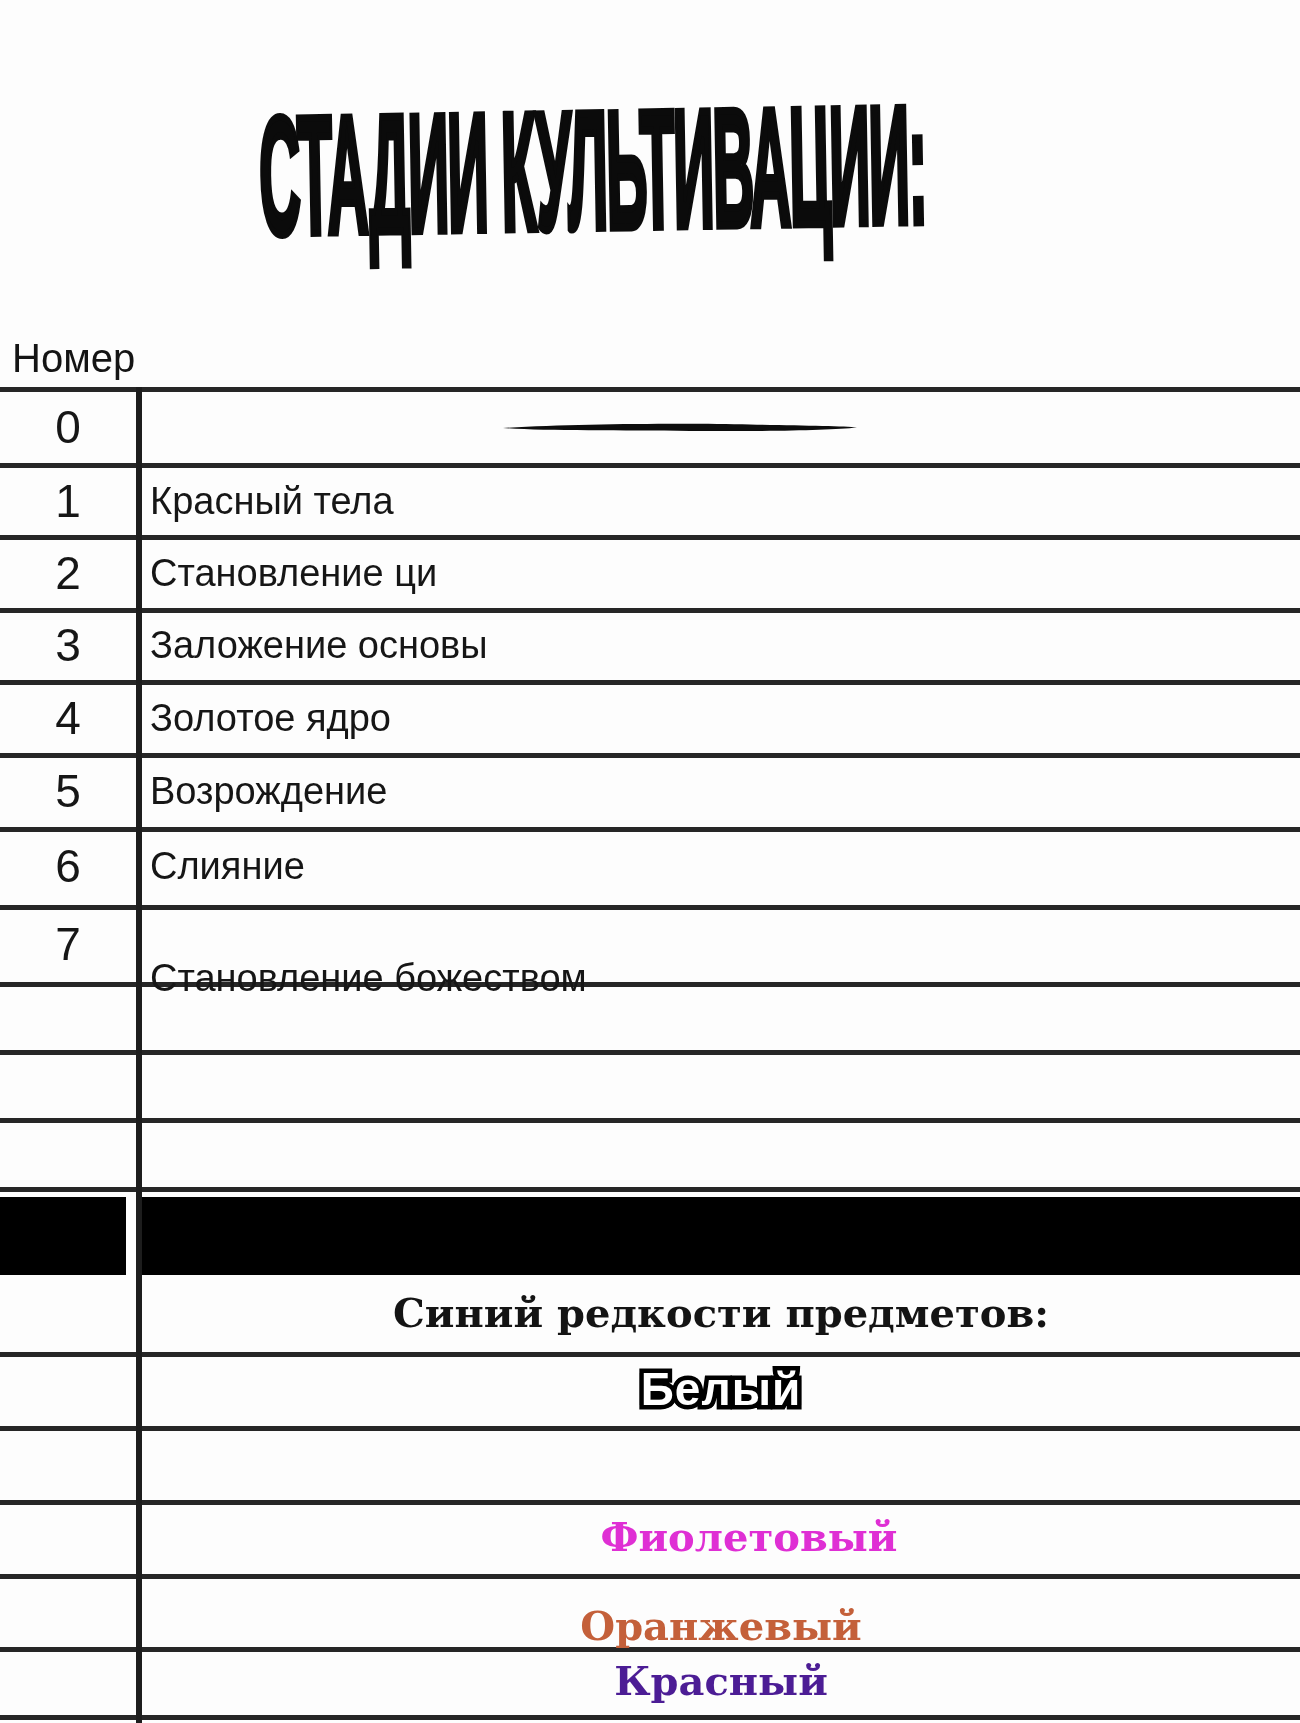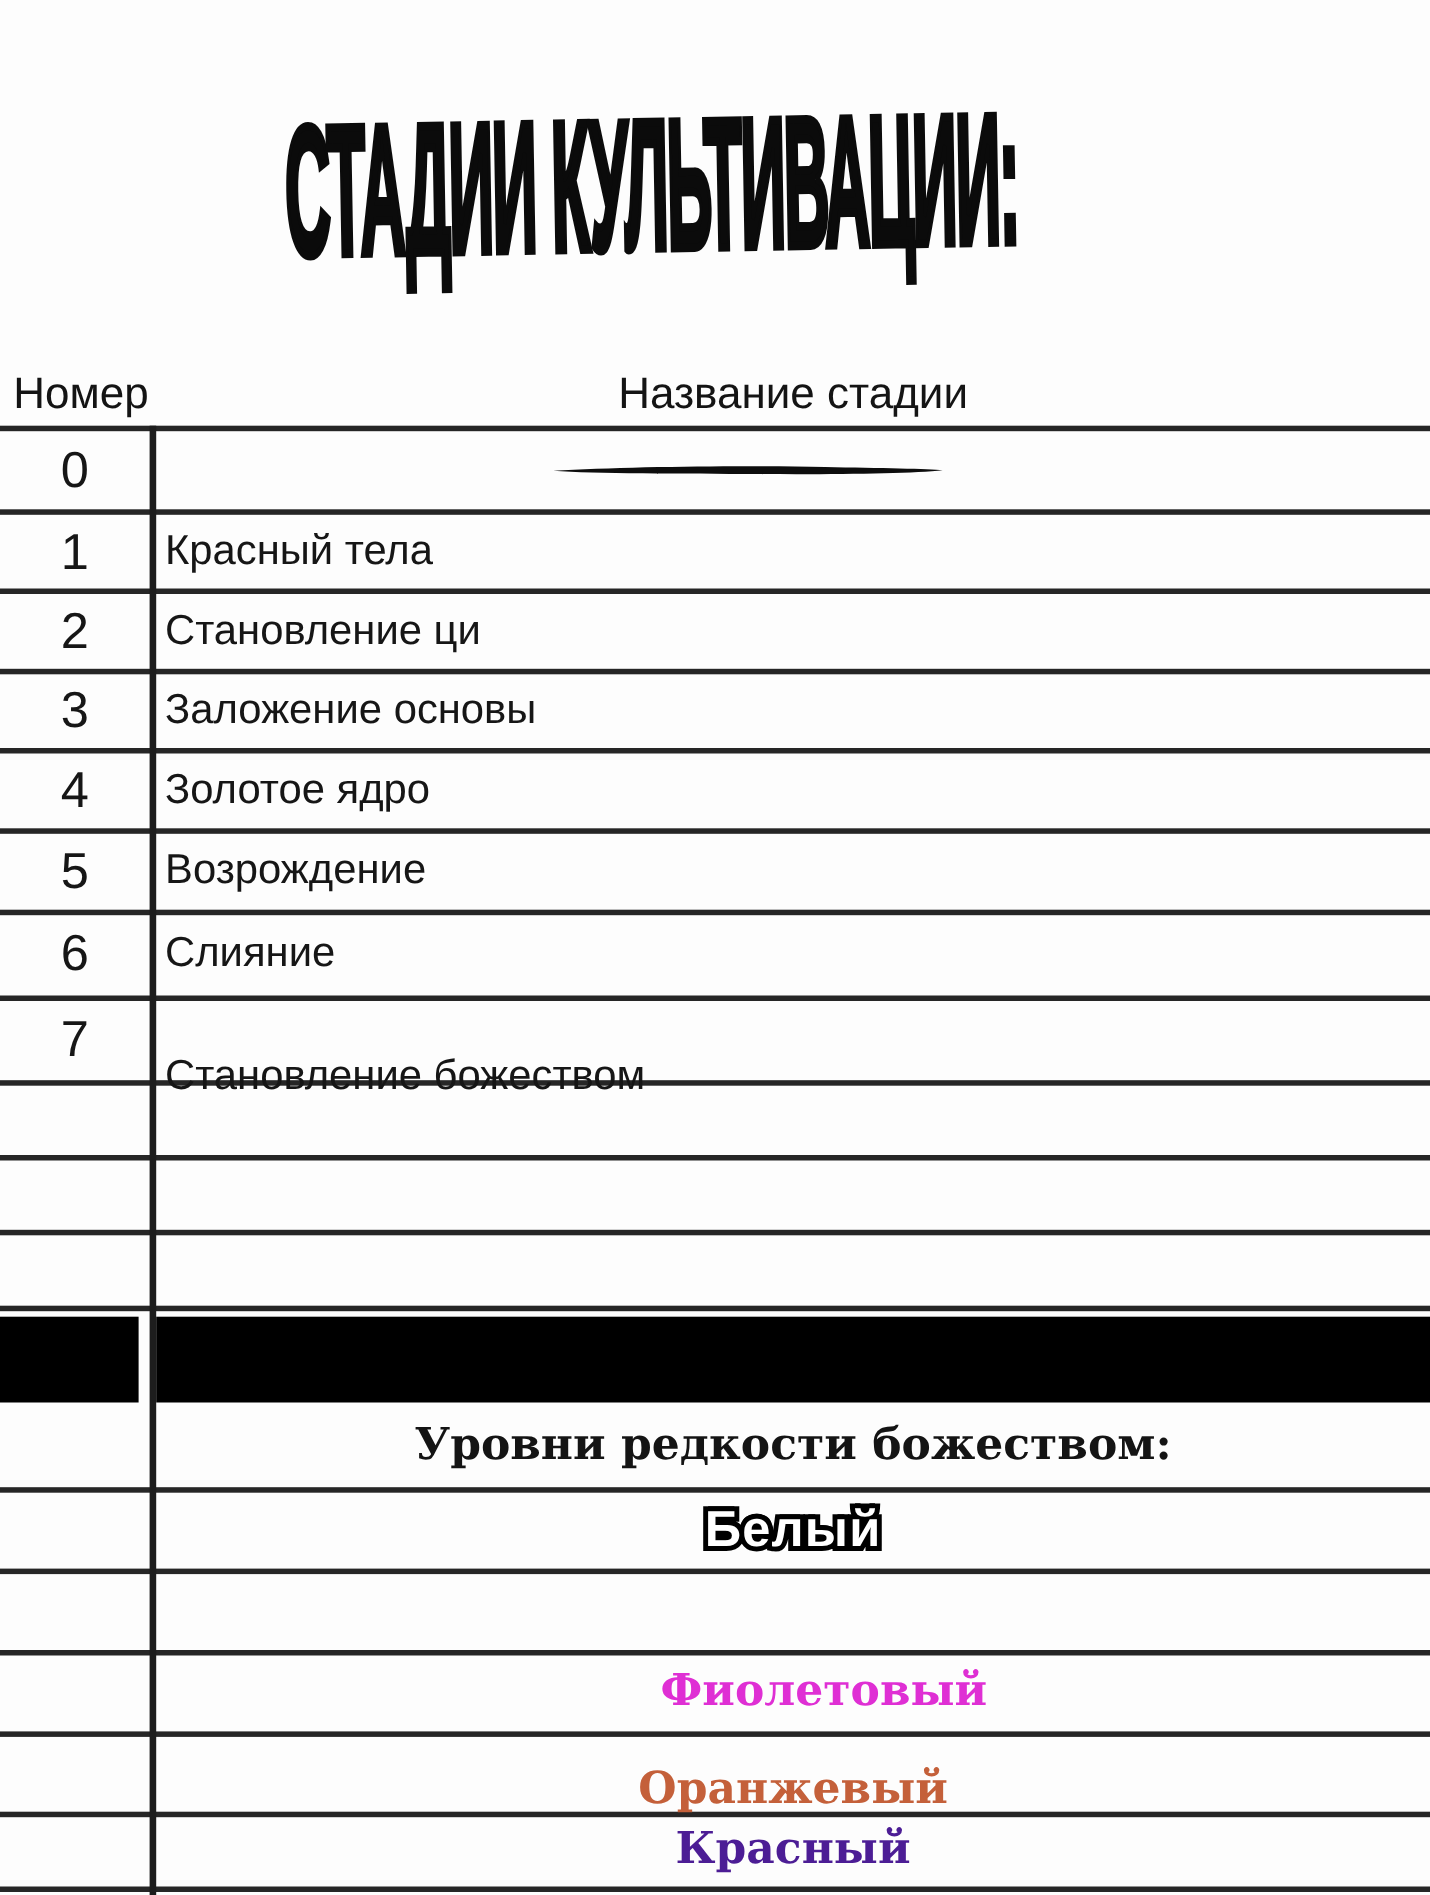--- a/index.html
+++ b/index.html
@@ -136,21 +136,20 @@
 </head>
 <body>
 
 <div class="page">
 
   <div class="title-wrap">
     <span class="big-title">СТАДИИ КУЛЬТИВАЦИИ:</span>
   </div>
 
   <div class="col-header num">Номер</div>
-  <div class="col-header name">Название стадии</div>
 
   <div class="hline" style="top:387px"></div>
   <div class="hline" style="top:463px"></div>
   <div class="hline" style="top:535px"></div>
   <div class="hline" style="top:608px"></div>
   <div class="hline" style="top:680px"></div>
   <div class="hline" style="top:753px"></div>
   <div class="hline" style="top:827px"></div>
   <div class="hline" style="top:905px"></div>
   <div class="hline" style="top:982px"></div>
@@ -188,21 +187,21 @@
 
   <div class="num-cell" style="top:791px">5</div>
   <div class="name-cell" style="top:791px">Возрождение</div>
 
   <div class="num-cell" style="top:866px">6</div>
   <div class="name-cell" style="top:866px">Слияние</div>
 
   <div class="num-cell" style="top:944px">7</div>
   <div class="name-cell" style="top:978px">Становление божеством</div>
 
-  <div class="rarity-title">Уровни редкости божеством:</div>
+  <div class="rarity-title">Синий редкости предметов:</div>
 
   <div class="rarity-row" style="top:1389px">
     <span class="outline-stack">
       <span class="back" style="color: rgb(0, 0, 0);">Белый</span>
       <span class="front" style="color: rgb(255, 255, 255);">Белый</span>
     </span>
   </div>
 
 
   <div class="rarity-row" style="top: 1537px; color: rgb(223, 47, 212); padding-left: 28px;">Фиолетовый</div>

